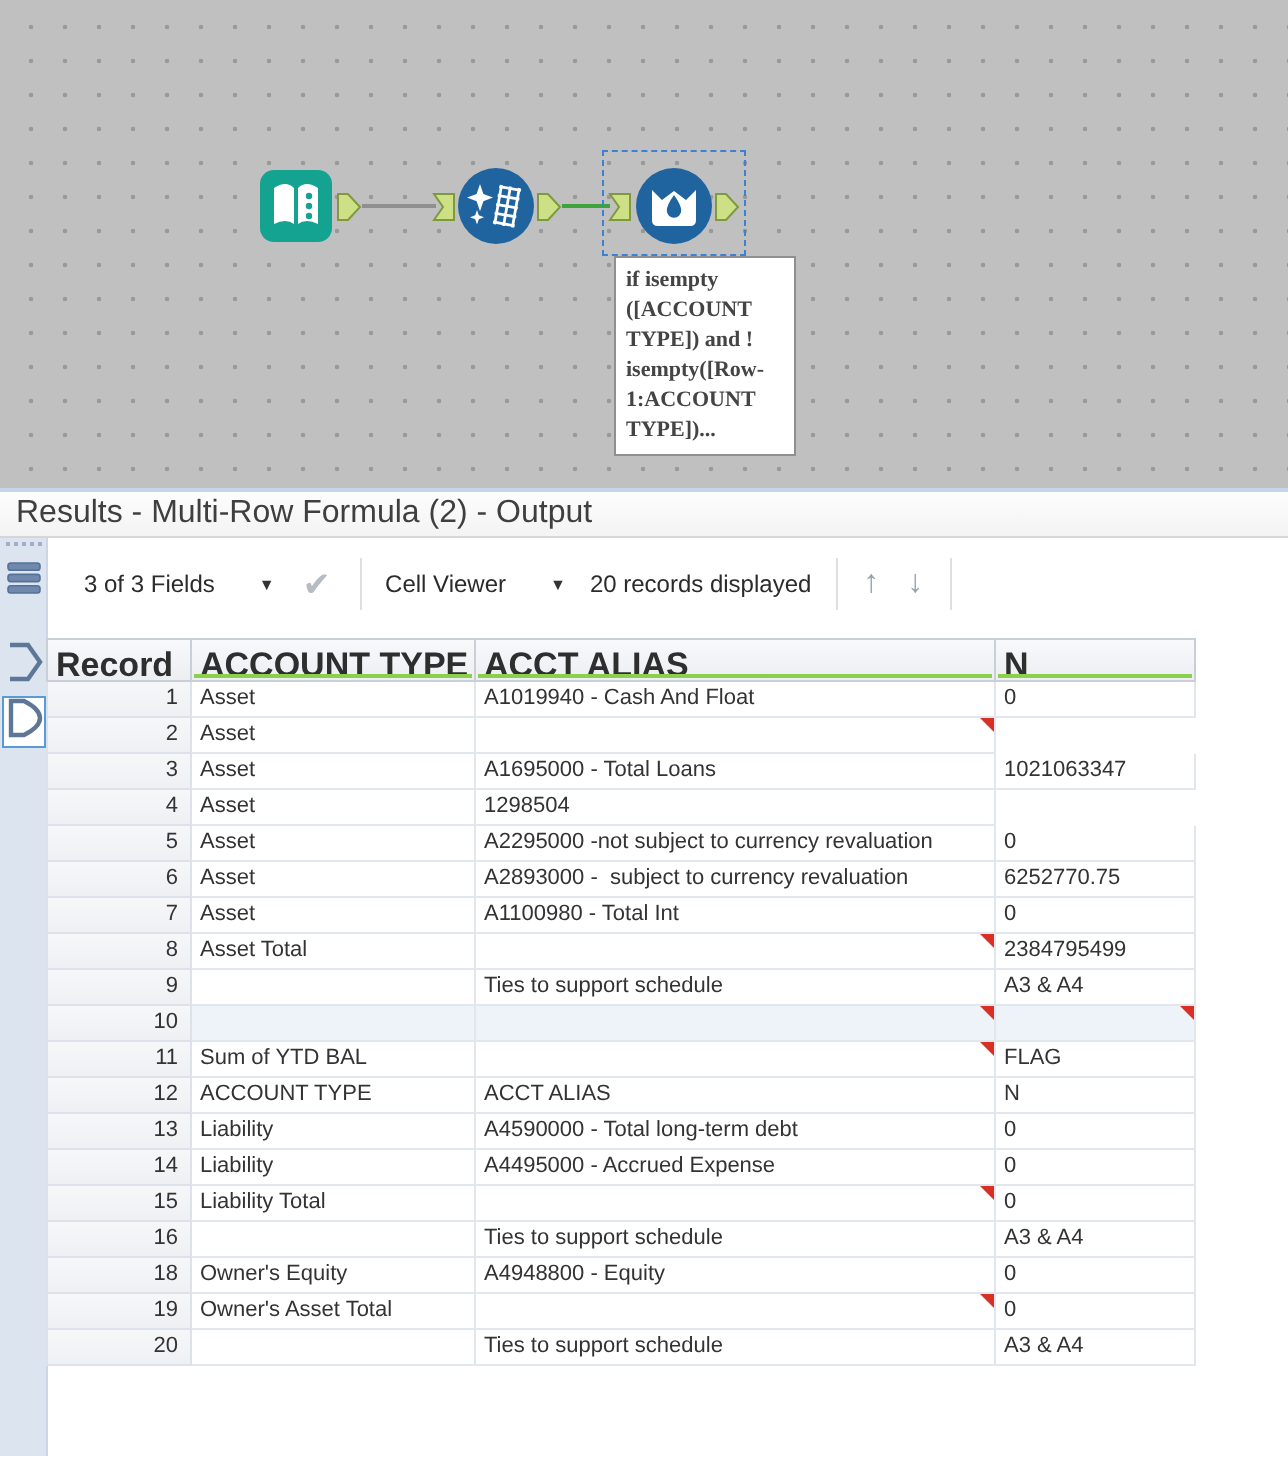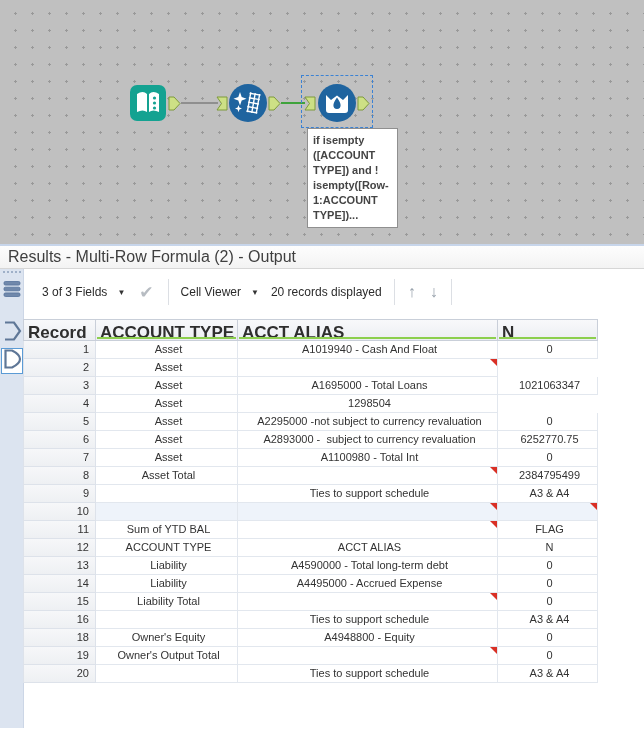--- a/index.html
+++ b/index.html
@@ -16,31 +16,31 @@
   .tool-square { position:absolute; width:36px; height:36px; border-radius:7px; background:var(--tool-teal); }
   .tool-circle { position:absolute; width:38px; height:38px; border-radius:50%; background:var(--tool-blue); }
   .anchor { position:absolute; width:13px; height:15px; }
   .conn { position:absolute; height:2px; }
   .conn.gray { background:var(--conn-gray); }
   .conn.green { background:var(--conn-green); }
   .selection-rect { position:absolute; left:301px; top:75px; width:72px; height:53px; border:1px dashed #3b82d4; }
   .annotation {
     position:absolute; left:307px; top:128px; width:91px;
     background:#fff; border:1px solid #8f8f8f; padding:4px 5px;
-    font-size:11px; font-weight:700; color:#444; line-height:15px; white-space:pre-line;
+    font-size:11px; font-weight:700; color:#444; line-height:15px; white-space:pre-line;font-family:Liberation Serif, serif;
   }
 
   
   .results { position:absolute; left:0; top:244px; width:644px; height:485px; background:#fff; border-top:2px solid #c7d5ea; }
   .results-title {
     height:23px; line-height:22px; padding-left:8px; font-size:16px; color:#3f3f3f;
     background:linear-gradient(#fdfdfd,#f3f3f3); border-bottom:1px solid #d6d6d6;
   }
   .toolbar { position:absolute; left:24px; top:23px; right:0; height:46px; background:#fff; display:flex; align-items:center; }
-  .tb-group { display:flex; align-items:center; gap:6px; font-size:12px; color:#2b2b2b; padding:0 6px; cursor:default; }
+  .tb-group { display:flex; align-items:center; gap:18px; font-size:12px; color:#2b2b2b; padding:0 6px; cursor:default; }
   .caret { font-size:8px; color:#333; margin-left:4px; }
   .tb-sep { width:1px; height:26px; background:#dcdfe4; margin:0 6px; }
   .tb-check { font-size:17px; color:#b7bcc2; margin:0 8px; }
   .tb-arrow { font-size:16px; color:#98a2ac; font-weight:700; padding:0 7px; }
 
   .left-strip { position:absolute; left:0; top:23px; width:24px; height:459px; background:var(--strip-bg); border-right:1px solid #ccd6e6; }
   .grip { width:18px; height:3px; margin:2px auto 4px auto; border-top:2px dotted #9fb0c8; }
   .strip-btn { width:22px; height:26px; margin:2px 0 0 1px; display:flex; align-items:center; justify-content:center; }
   .strip-btn.selected { background:#fff; border:1px solid #5b9bd5; }
   .strip-gap { height:14px; }
@@ -56,21 +56,21 @@
   }
   .hcell:first-child { border-left:1px solid #c9cfd9; }
   .qbar { position:absolute; left:1px; right:1px; bottom:1px; height:2px; background:var(--accent-green); }
   .trow { height:18px; }
   .rcell {
     background:linear-gradient(#f6f7f9,#eef0f3); border:1px solid #dde2ea; border-top:none;
     font-size:11px; color:#333; text-align:right; padding:2px 6px 0 2px; overflow:hidden;
   }
   .dcell {
     position:relative; background:#fff; border:1px solid #e2e7ee; border-top:none; border-left:none;
-    font-size:11px; color:#333; padding:2px 0 0 4px; overflow:hidden; white-space:pre;text-align:center;
+    font-size:11px; color:#333; padding:2px 0 0 4px; overflow:hidden; white-space:pre;
   }
   .trow.empty-row .dcell { background:#eef3fa; }
   .tri { position:absolute; top:0; right:0; width:0; height:0; border-top:7px solid var(--flag-red); border-left:7px solid rgba(0,0,0,0); }
 </style>
 </head>
 <body>
 
 <div class="screen">
 
   <div class="canvas">
@@ -317,21 +317,21 @@
 
   <div class="trow">
     <div class="rcell">18</div>
     <div class="dcell">Owner's Equity</div>
     <div class="dcell">A4948800 - Equity</div>
     <div class="dcell">0</div>
   </div>
 
   <div class="trow">
     <div class="rcell">19</div>
-    <div class="dcell">Owner's Output Total</div>
+    <div class="dcell">Owner's Asset Total</div>
     <div class="dcell"><span class="tri"></span></div>
     <div class="dcell">0</div>
   </div>
 
   <div class="trow">
     <div class="rcell">20</div>
     <div class="dcell"></div>
     <div class="dcell">Ties to support schedule</div>
     <div class="dcell">A3 &amp; A4</div>
   </div>

